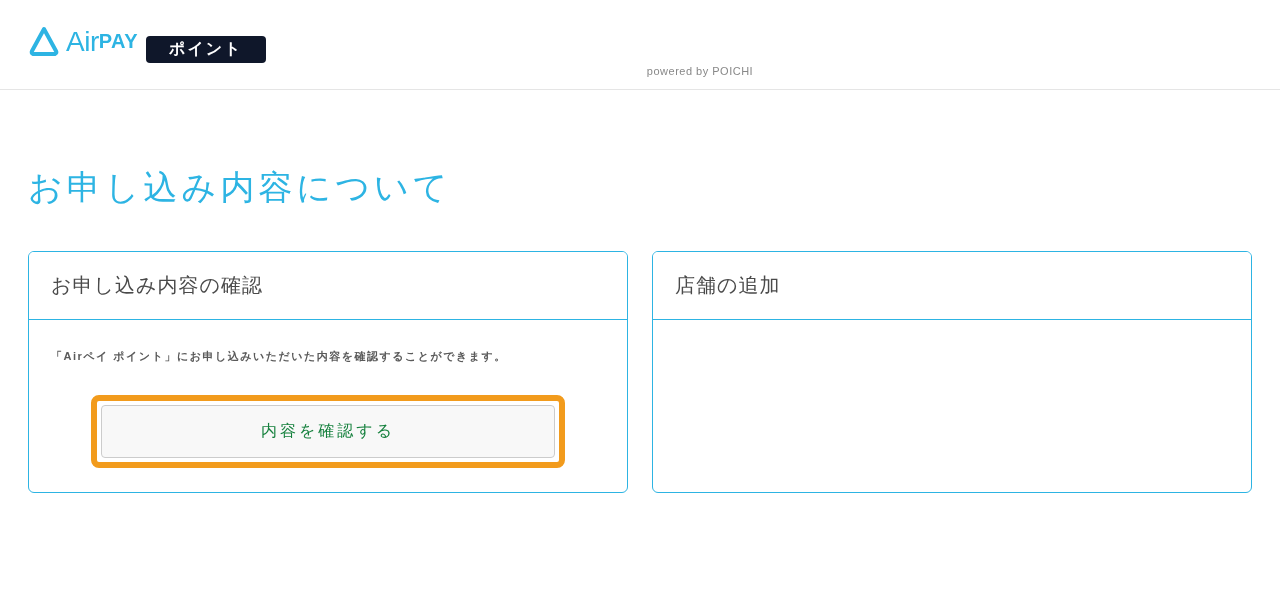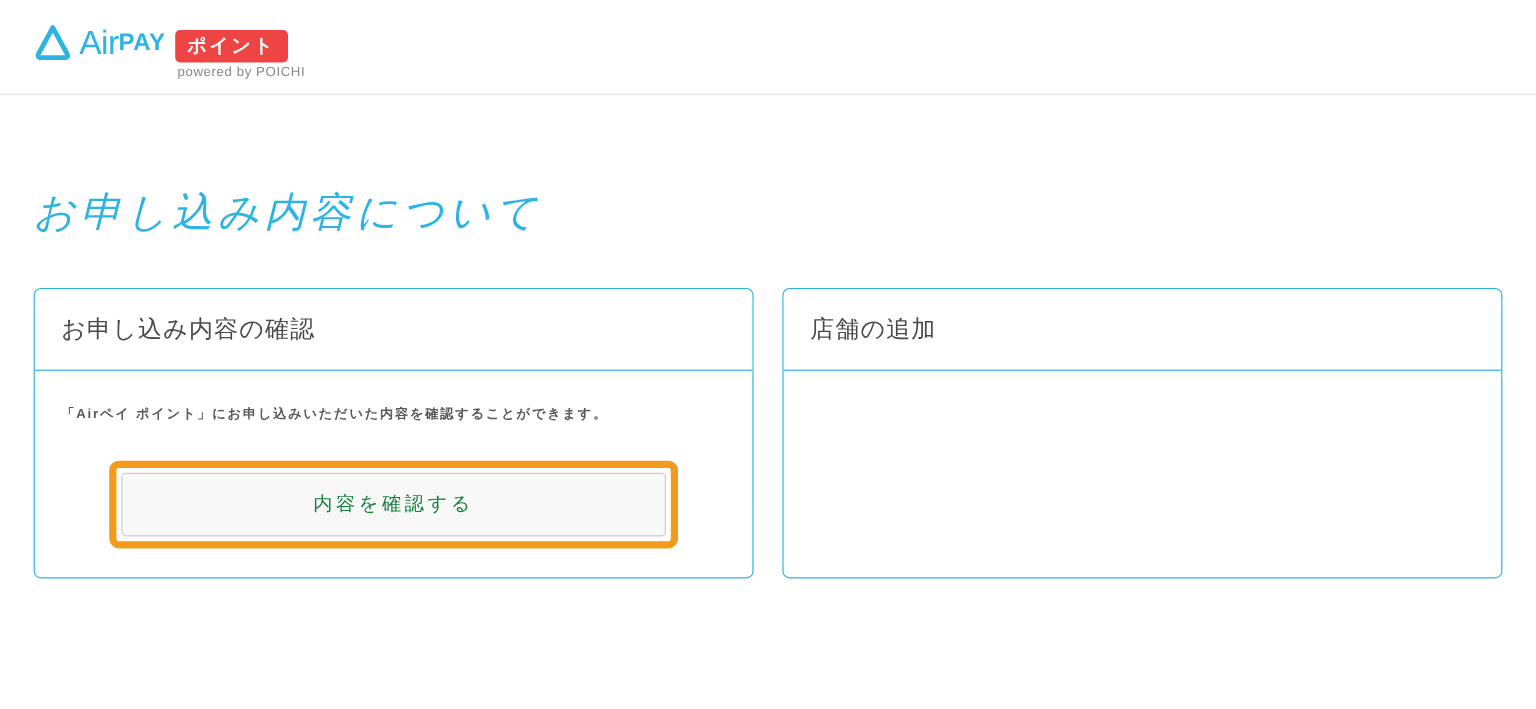--- a/index.html
+++ b/index.html
@@ -39,50 +39,50 @@
     }
     
     .logo-text-pay {
       font-size: 20px;
       font-weight: 700;
       color: #2db4e3;
       letter-spacing: 0.5px;
     }
     
     .logo-badge {
-      background: #ef4444;
+      background: #0f172a;
       color: #ffffff;
       font-size: 16px;
       font-weight: 600;
-      padding: 3px 10px;
+      padding: 3px 23px;
       border-radius: 4px;
       margin-left: 8px;
-      margin-top: 5px;
+      margin-top: 16px;
       letter-spacing: 2px;
     }
     
     .logo-subtitle {
       color: #888888;
       font-size: 11px;
       margin-left: 120px;
       margin-top: 2px;
       letter-spacing: 0.5px;
+      text-align: center;
     }
     
     .content {
       padding: 75px 28px 30px;
     }
     
     .page-title {
       color: #2db4e3;
       font-size: 34px;
       font-weight: 400;
       letter-spacing: 4px;
       margin-bottom: 40px;
-      font-style: italic;
     }
     
     .cards-container {
       display: flex;
       gap: 24px;
     }
     
     .card {
       flex: 1;
       border: 1px solid #2db4e3;

